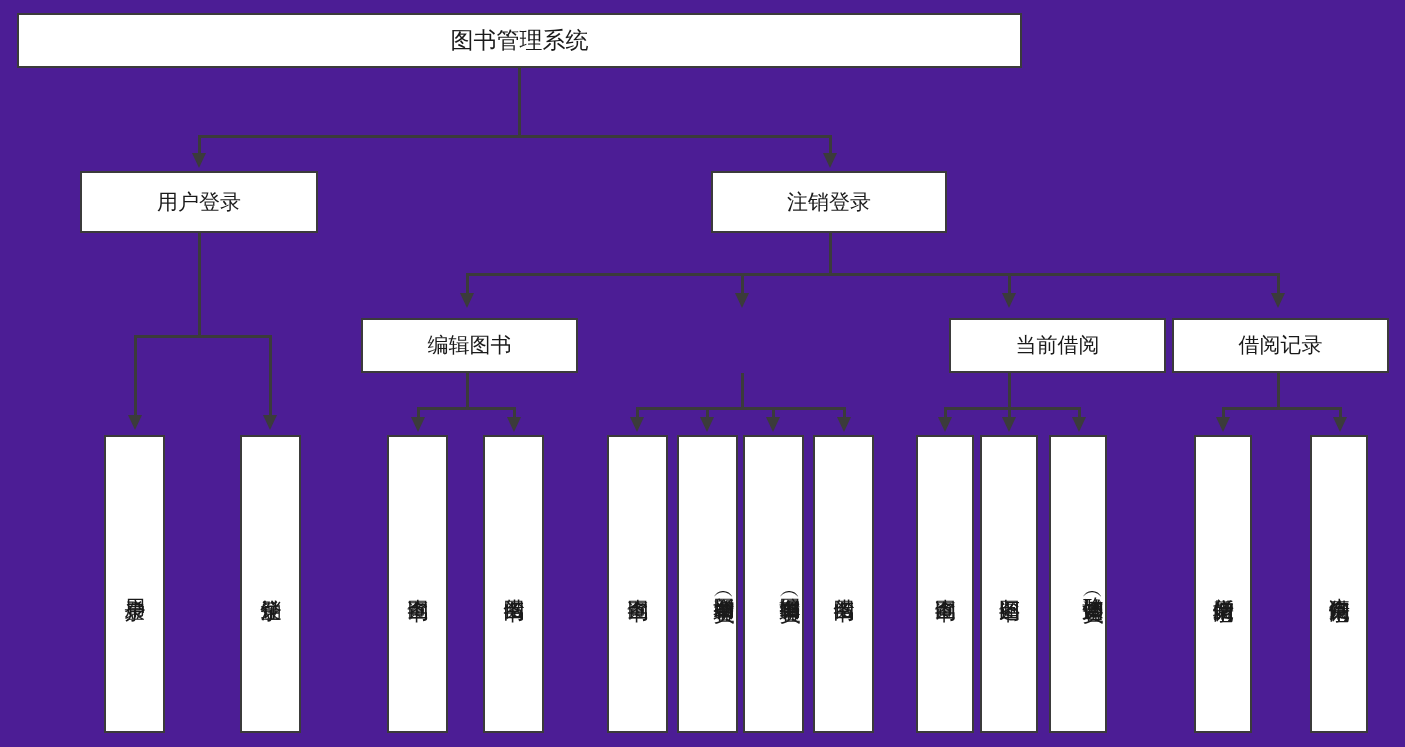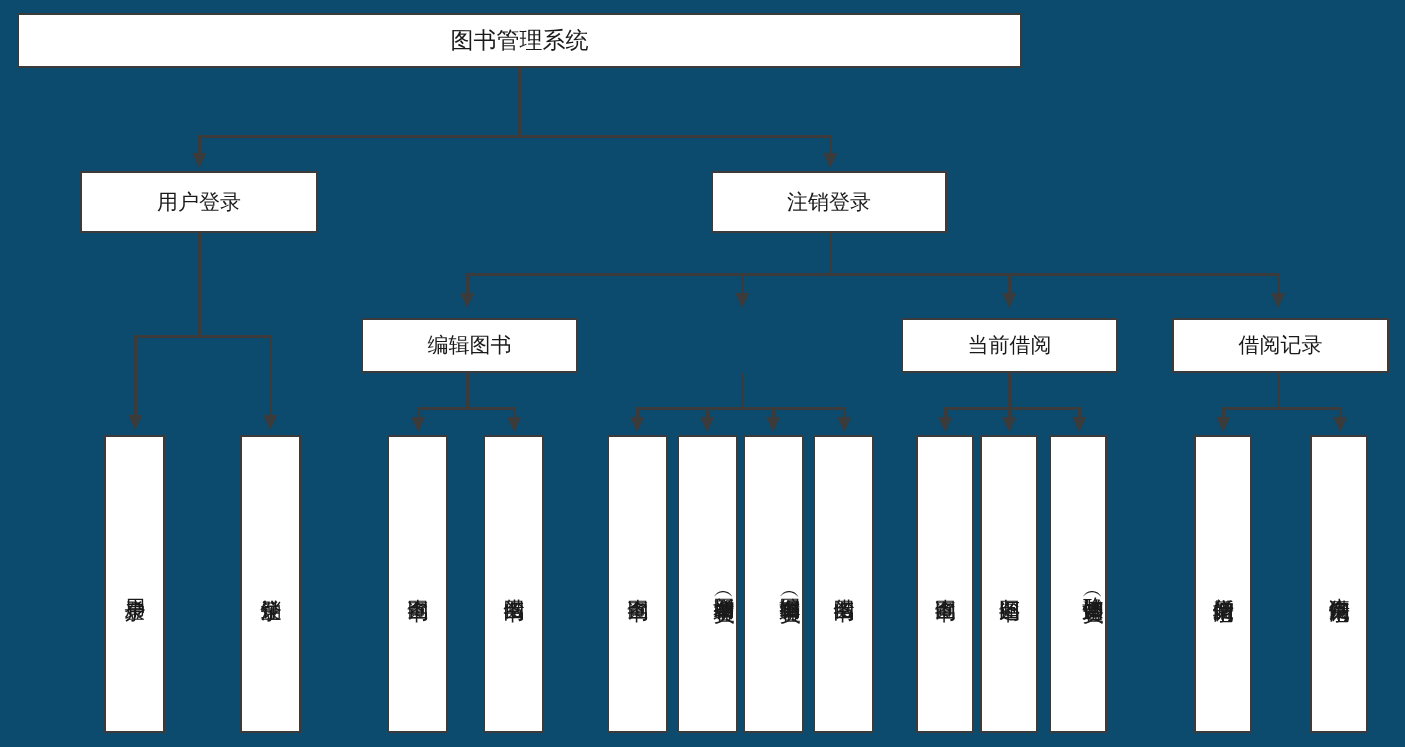--- a/index.html
+++ b/index.html
@@ -5,21 +5,21 @@
 <style>
   html,body{margin:0;padding:0;background:#ffffff;}
   body{
     font-family:"DejaVu Sans","Liberation Sans",sans-serif;
     color:#1a1a1a;
   }
   #canvas{
     position:relative;
     width:1405px;
     height:747px;
-    background:#0c4a6e;
+    background:#4c1d95;
     overflow:hidden;
   }
   
   .node{
     position:absolute;
     box-sizing:border-box;
     border:2.5px solid #3b3b3b;
     background:#ffffff;
     display:flex;
     align-items:center;
@@ -107,21 +107,21 @@
   <div class="vline" style="left:741px;top:273px;height:22px;"></div>
   <div class="arrow" style="left:735px;top:293px;"></div>
   <div class="vline" style="left:1008px;top:273px;height:22px;"></div>
   <div class="arrow" style="left:1002px;top:293px;"></div>
   <div class="vline" style="left:1277px;top:273px;height:22px;"></div>
   <div class="arrow" style="left:1271px;top:293px;"></div>
 
   <div class="node lvl3" style="left:361px;top:318px;width:217px;height:55px;">
     <span>编辑图书</span>
   </div>
-  <div class="node lvl3" style="left:901px;top:318px;width:217px;height:55px;">
+  <div class="node lvl3" style="left:949px;top:318px;width:217px;height:55px;">
     <span>当前借阅</span>
   </div>
   <div class="node lvl3" style="left:1172px;top:318px;width:217px;height:55px;">
     <span>借阅记录</span>
   </div>
 
   <div class="vline" style="left:466px;top:373px;height:34px;"></div>
   <div class="hline" style="left:417px;top:407px;width:97px;"></div>
   <div class="vline" style="left:417px;top:407px;height:12px;"></div>
   <div class="arrow" style="left:411px;top:417px;"></div>

